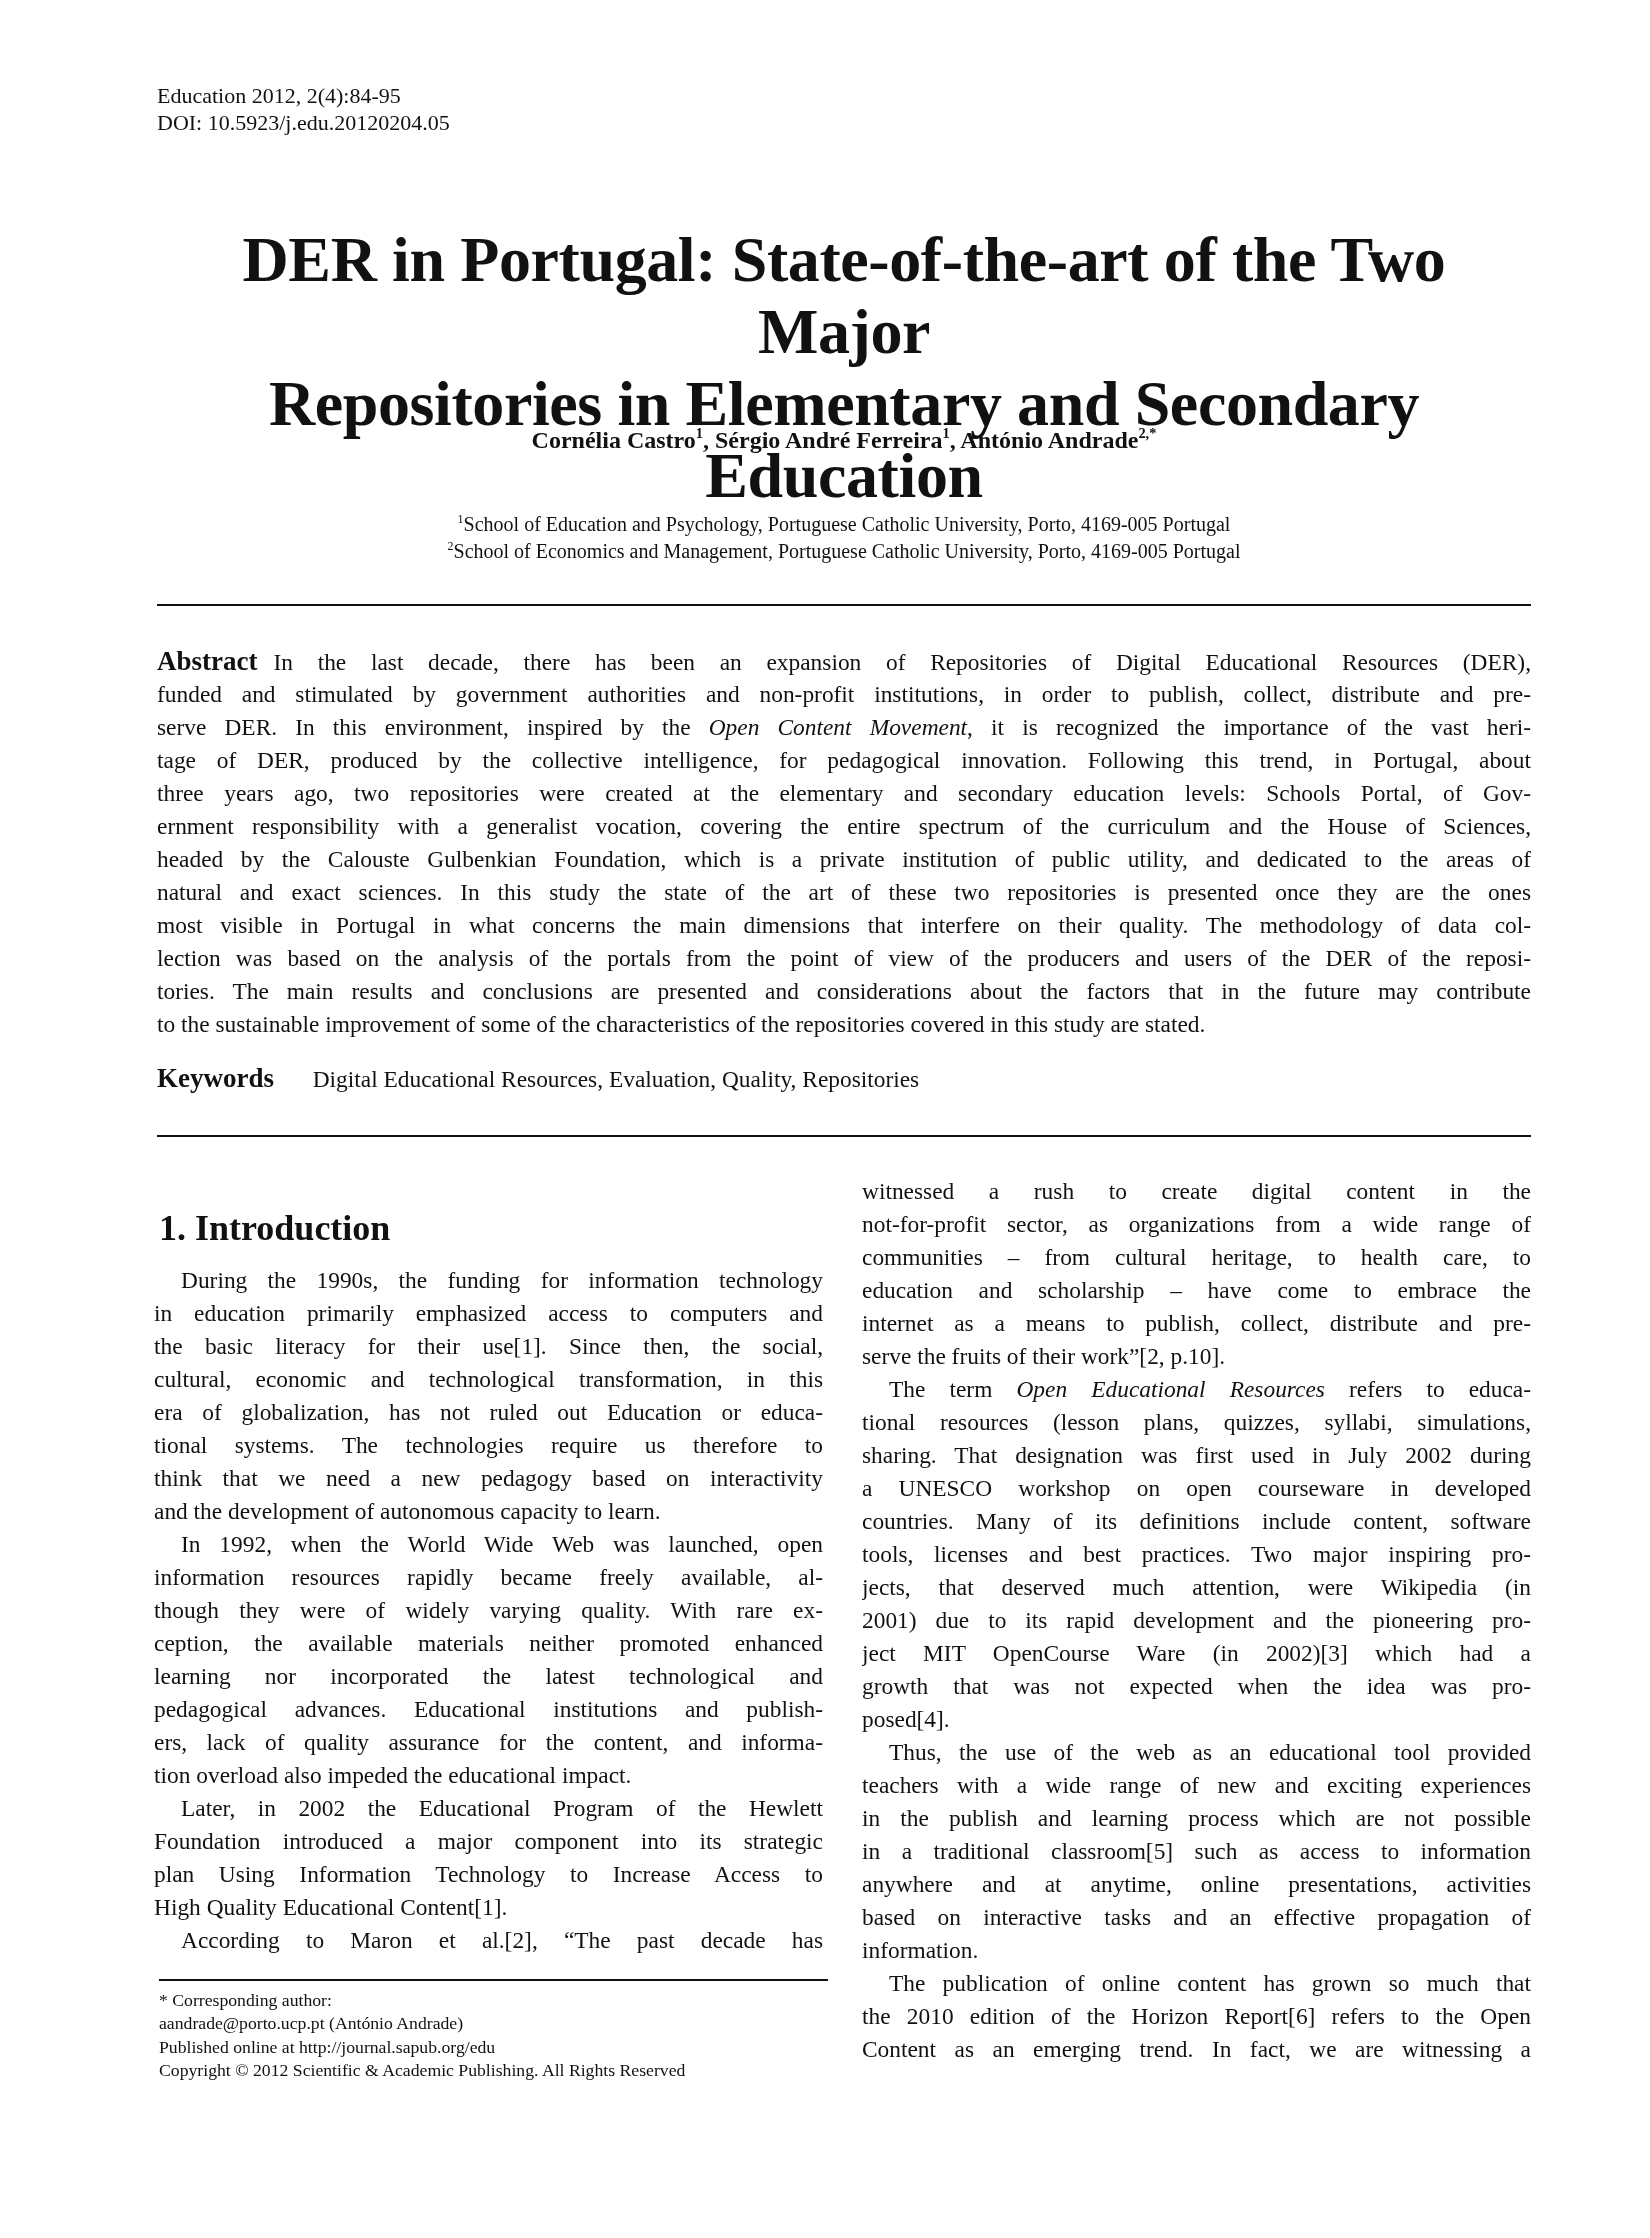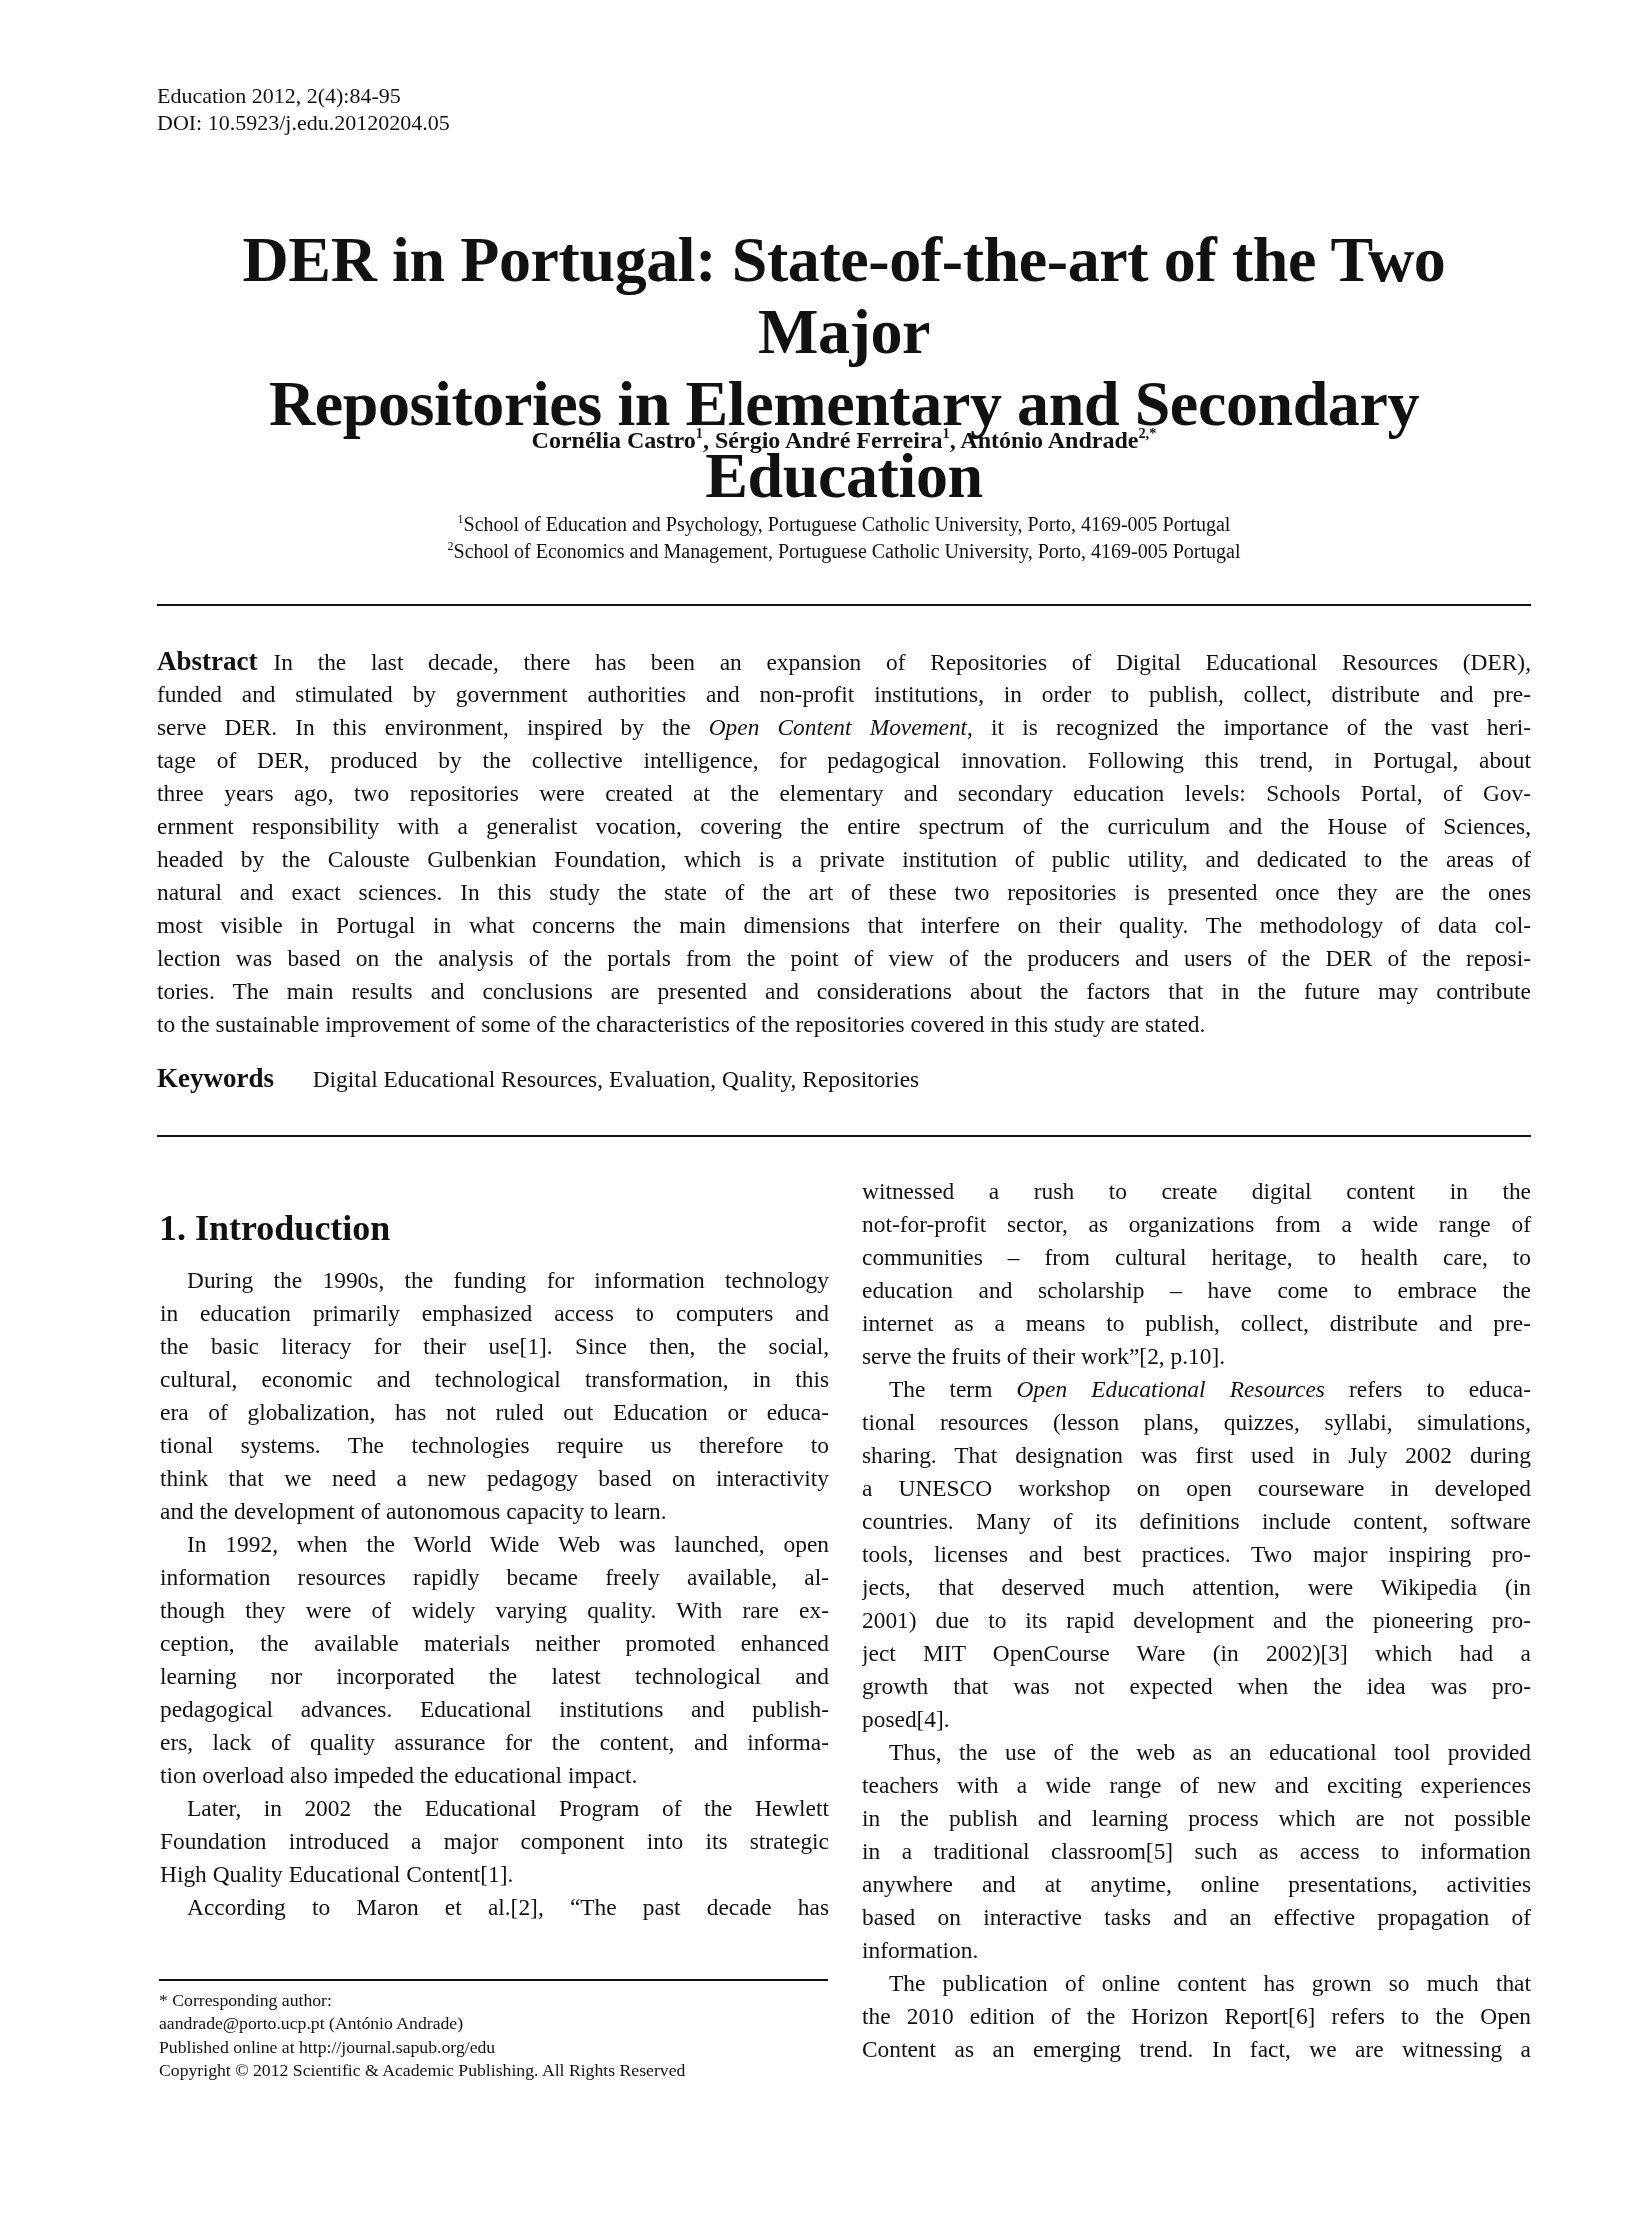--- a/index.html
+++ b/index.html
@@ -67,39 +67,40 @@
 <div class="abs" style="left:157px; top:1062px; font-size:23.4px; line-height:32px; white-space:nowrap;">
   <span class="keywords-label">Keywords</span>
   <span style="display:inline-block; width:27px;"></span>
   <span>Digital Educational Resources, Evaluation, Quality, Repositories</span>
 </div>
 
 <div class="rule" style="left:157px; top:1135px; width:1374px;"></div>
 
 <div class="abs section-heading">1. Introduction</div>
 
-<div class="lines" style="left:160px; top:1264px; width:669px;" id="leftcol">
+<div class="lines" style="left:154px; top:1264px; width:669px;" id="leftcol">
     <span class="ln indent">During the 1990s, the funding for information technology</span>
     <span class="ln">in education primarily emphasized access to computers and</span>
     <span class="ln">the basic literacy for their use[1]. Since then, the social,</span>
     <span class="ln">cultural, economic and technological transformation, in this</span>
     <span class="ln">era of globalization, has not ruled out Education or educa-</span>
     <span class="ln">tional systems. The technologies require us therefore to</span>
     <span class="ln">think that we need a new pedagogy based on interactivity</span>
     <span class="ln last">and the development of autonomous capacity to learn.</span>
     <span class="ln indent">In 1992, when the World Wide Web was launched, open</span>
     <span class="ln">information resources rapidly became freely available, al-</span>
     <span class="ln">though they were of widely varying quality. With rare ex-</span>
     <span class="ln">ception, the available materials neither promoted enhanced</span>
     <span class="ln">learning nor incorporated the latest technological and</span>
     <span class="ln">pedagogical advances. Educational institutions and publish-</span>
     <span class="ln">ers, lack of quality assurance for the content, and informa-</span>
     <span class="ln last">tion overload also impeded the educational impact.</span>
     <span class="ln indent">Later, in 2002 the Educational Program of the Hewlett</span>
     <span class="ln">Foundation introduced a major component into its strategic</span>
+    <span class="ln">plan Using Information Technology to Increase Access to</span>
     <span class="ln last">High Quality Educational Content[1].</span>
     <span class="ln indent">According to Maron et al.[2], “The past decade has</span>
   </div>
 
 <div class="rule" style="left:159px; top:1979px; width:669px;"></div>
 
 <div class="abs footnotes">
   <div>* Corresponding author:</div>
   <div>aandrade@porto.ucp.pt (António Andrade)</div>
   <div><span>Published online at </span><span>http://journal.sapub.org/edu</span></div>

